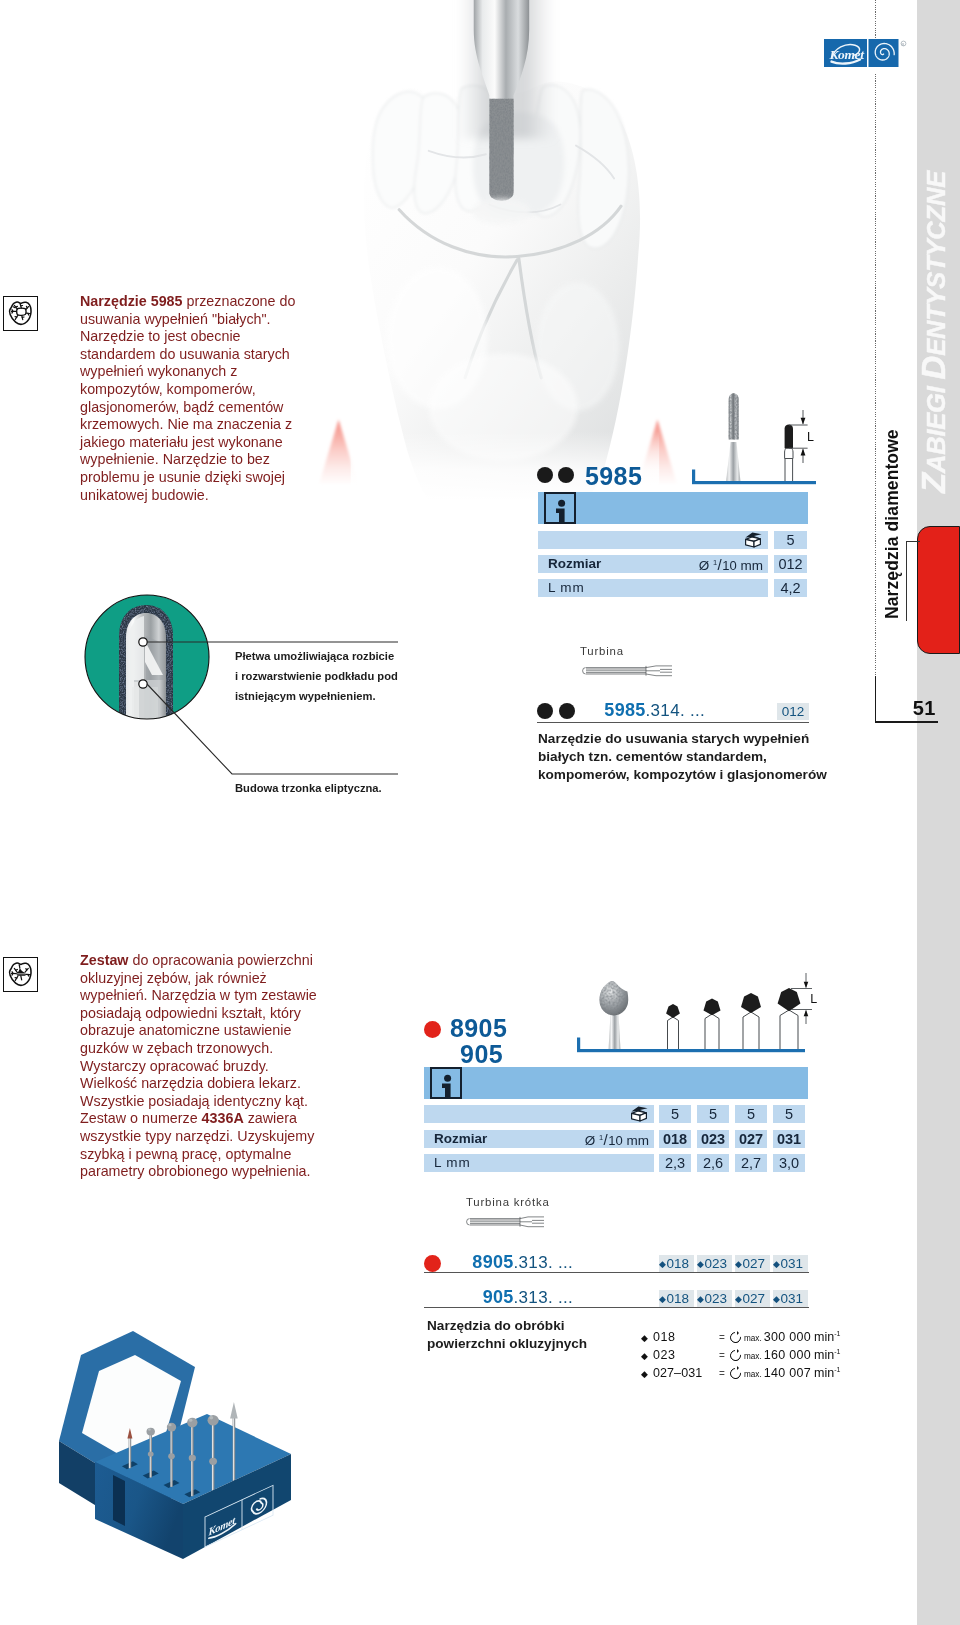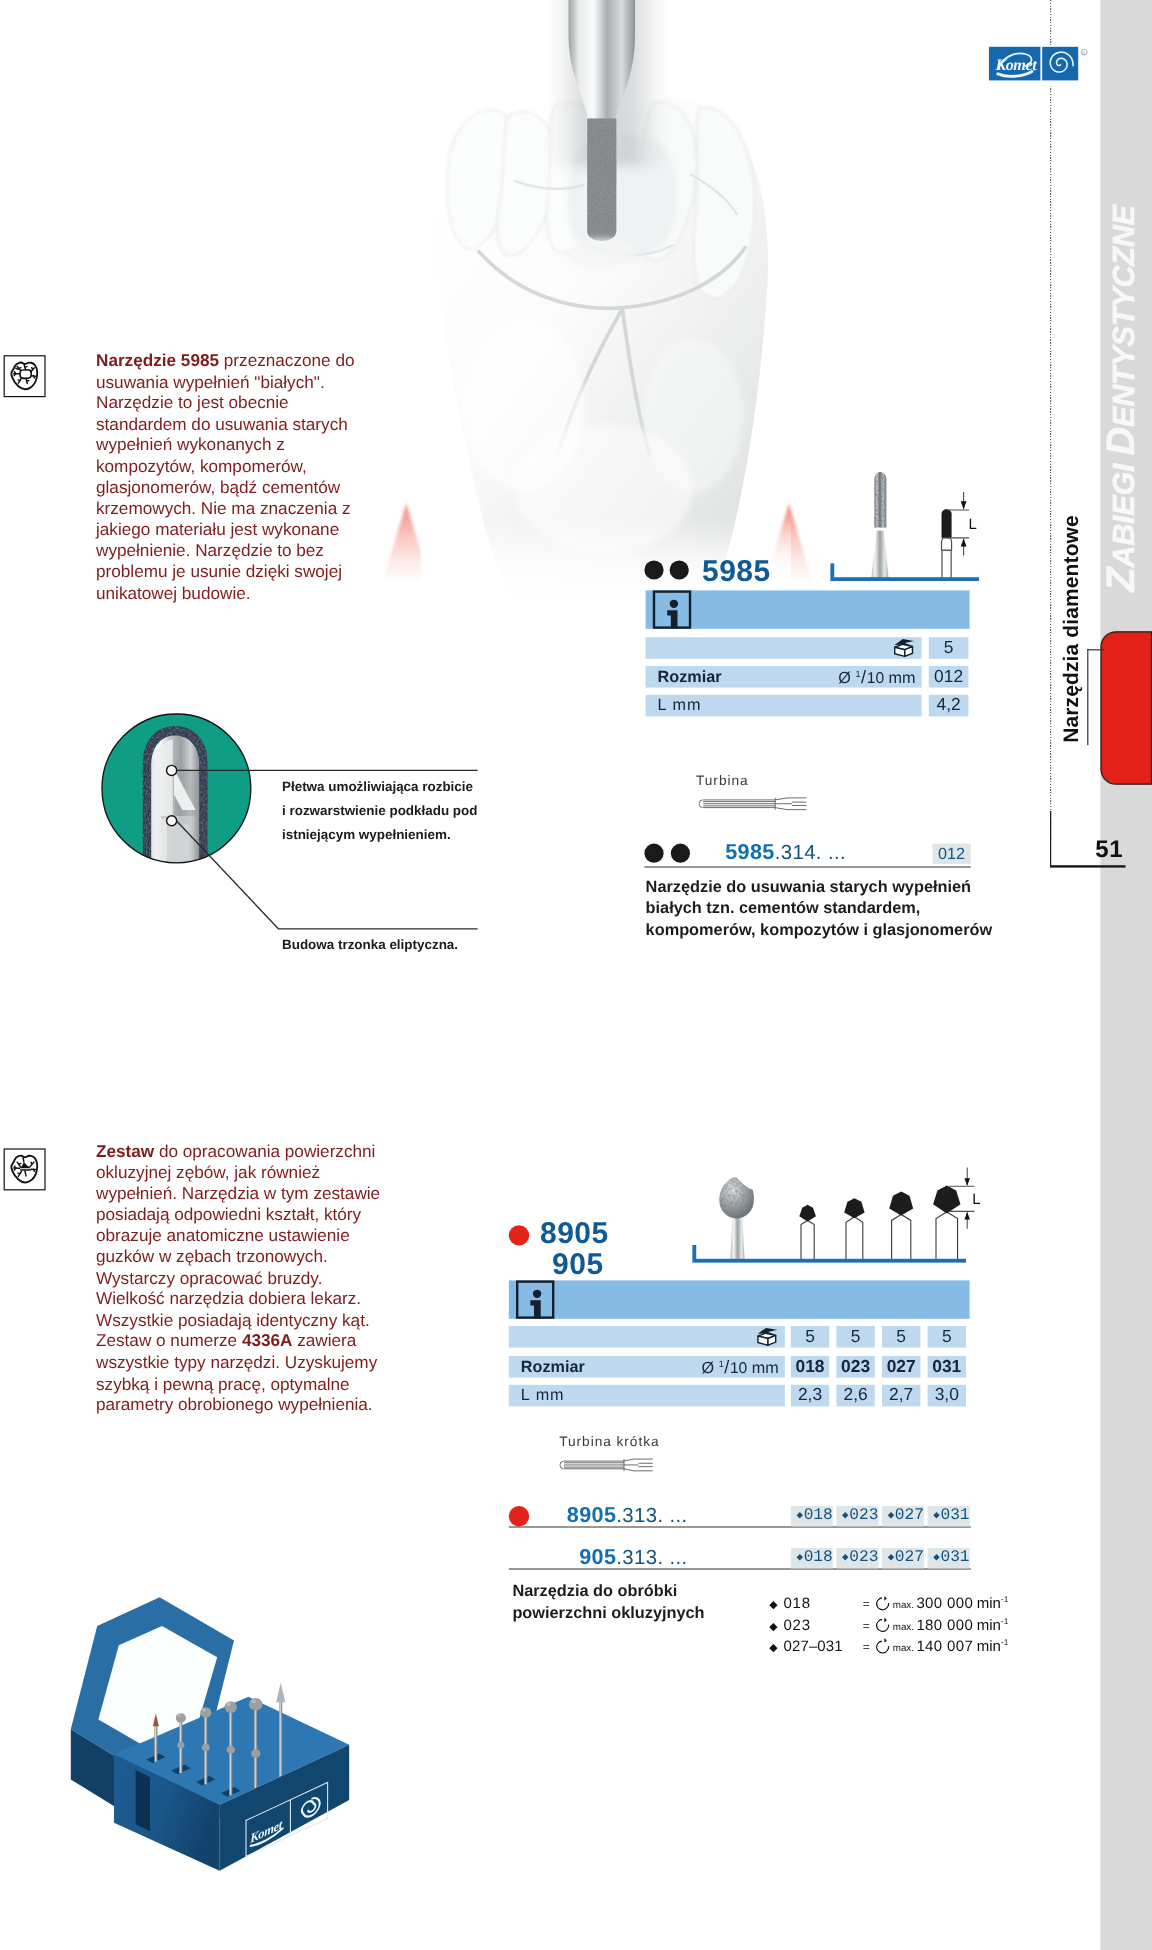--- a/index.html
+++ b/index.html
@@ -105,21 +105,21 @@
   #p2-v2-0{left:659px;top:1130px;}#p2-v2-1{left:697px;top:1130px;}#p2-v2-2{left:735px;top:1130px;}#p2-v2-3{left:773px;top:1130px;}
   #p2-v3-0{left:659px;top:1154px;}#p2-v3-1{left:697px;top:1154px;}#p2-v3-2{left:735px;top:1154px;}#p2-v3-3{left:773px;top:1154px;}
   #p2-v2-0,#p2-v2-1,#p2-v2-2,#p2-v2-3{font-weight:700;}
   #p2-shanklbl{left:466px;top:1196px;}
   #p2-shank{left:466px;top:1214px;}
   #p2-odot{left:424px;top:1255px;width:17px;height:17px;border-radius:50%;background:#e2231a;}
   #p2-ocode1{left:450px;top:1252px;width:123px;text-align:right;white-space:nowrap;}
   #p2-ocode2{left:450px;top:1287px;width:123px;text-align:right;white-space:nowrap;}
   #p2-orule1{left:424px;top:1272px;width:385px;}
   #p2-orule2{left:424px;top:1307px;width:385px;}
-  .dchip{height:17px;line-height:17px;width:35px;text-align:right;font-family:Liberation Mono, monospace;}
+  .dchip{height:17px;line-height:17px;width:35px;text-align:left;}
   .dchip .dia{font-size:9px;color:#14517e;vertical-align:1px;padding-right:0.5px;}
   #p2-c1-0{left:659px;top:1255px;}#p2-c1-1{left:697px;top:1255px;}#p2-c1-2{left:735px;top:1255px;}#p2-c1-3{left:773px;top:1255px;}
   #p2-c2-0{left:659px;top:1290px;}#p2-c2-1{left:697px;top:1290px;}#p2-c2-2{left:735px;top:1290px;}#p2-c2-3{left:773px;top:1290px;}
   #p2-desc{left:427px;top:1317px;width:190px;}
   #p2-speeds{left:641px;top:1325px;width:260px;overflow:visible;}
   .sprow{height:17.8px;line-height:17.8px;white-space:nowrap;font-size:11.5px;color:#111;position:relative;}
   .sd{font-size:9px;}
   .ssz{display:inline-block;width:62px;padding-left:5px;font-size:12.5px;letter-spacing:.6px;}
   .ssz.w2{width:62px;letter-spacing:.1px;}
   .sprow.r3{margin-left:0px;}
@@ -571,21 +571,21 @@
   <div class="abs sizechip dchip" id="p2-c1-1"><span class="dia">◆</span><span>023</span></div>
   <div class="abs sizechip dchip" id="p2-c1-2"><span class="dia">◆</span><span>027</span></div>
   <div class="abs sizechip dchip" id="p2-c1-3"><span class="dia">◆</span><span>031</span></div>
   <div class="abs sizechip dchip" id="p2-c2-0"><span class="dia">◆</span><span>018</span></div>
   <div class="abs sizechip dchip" id="p2-c2-1"><span class="dia">◆</span><span>023</span></div>
   <div class="abs sizechip dchip" id="p2-c2-2"><span class="dia">◆</span><span>027</span></div>
   <div class="abs sizechip dchip" id="p2-c2-3"><span class="dia">◆</span><span>031</span></div>
   <div class="abs desc" id="p2-desc">Narzędzia do obróbki powierzchni okluzyjnych</div>
   <div class="abs" id="p2-speeds">
     <div class="sprow"><span class="sd">◆</span><span class="ssz">018</span><span class="seq">=</span><span class="sic"></span><span class="smx">max.</span><span class="srpm">300 000</span><span class="sun">min</span><sup class="ssup">-1</sup></div>
-    <div class="sprow"><span class="sd">◆</span><span class="ssz">023</span><span class="seq">=</span><span class="sic"></span><span class="smx">max.</span><span class="srpm">180 000</span><span class="sun">min</span><sup class="ssup">-1</sup></div>
+    <div class="sprow"><span class="sd">◆</span><span class="ssz">023</span><span class="seq">=</span><span class="sic"></span><span class="smx">max.</span><span class="srpm">160 000</span><span class="sun">min</span><sup class="ssup">-1</sup></div>
     <div class="sprow r3"><span class="sd">◆</span><span class="ssz w2">027–031</span><span class="seq">=</span><span class="sic"></span><span class="smx">max.</span><span class="srpm">140 007</span><span class="sun">min</span><sup class="ssup">-1</sup></div>
   </div>
 
   <div class="abs" id="block">
     <svg width="250" height="250" viewBox="0 0 250 250">
       <defs>
         <linearGradient id="bl1" x1="0" y1="0" x2="1" y2="0.4">
           <stop offset="0" stop-color="#1d5c93"></stop>
             <stop offset="0.55" stop-color="#1a5688"></stop>
           <stop offset="1" stop-color="#12436d"></stop>

